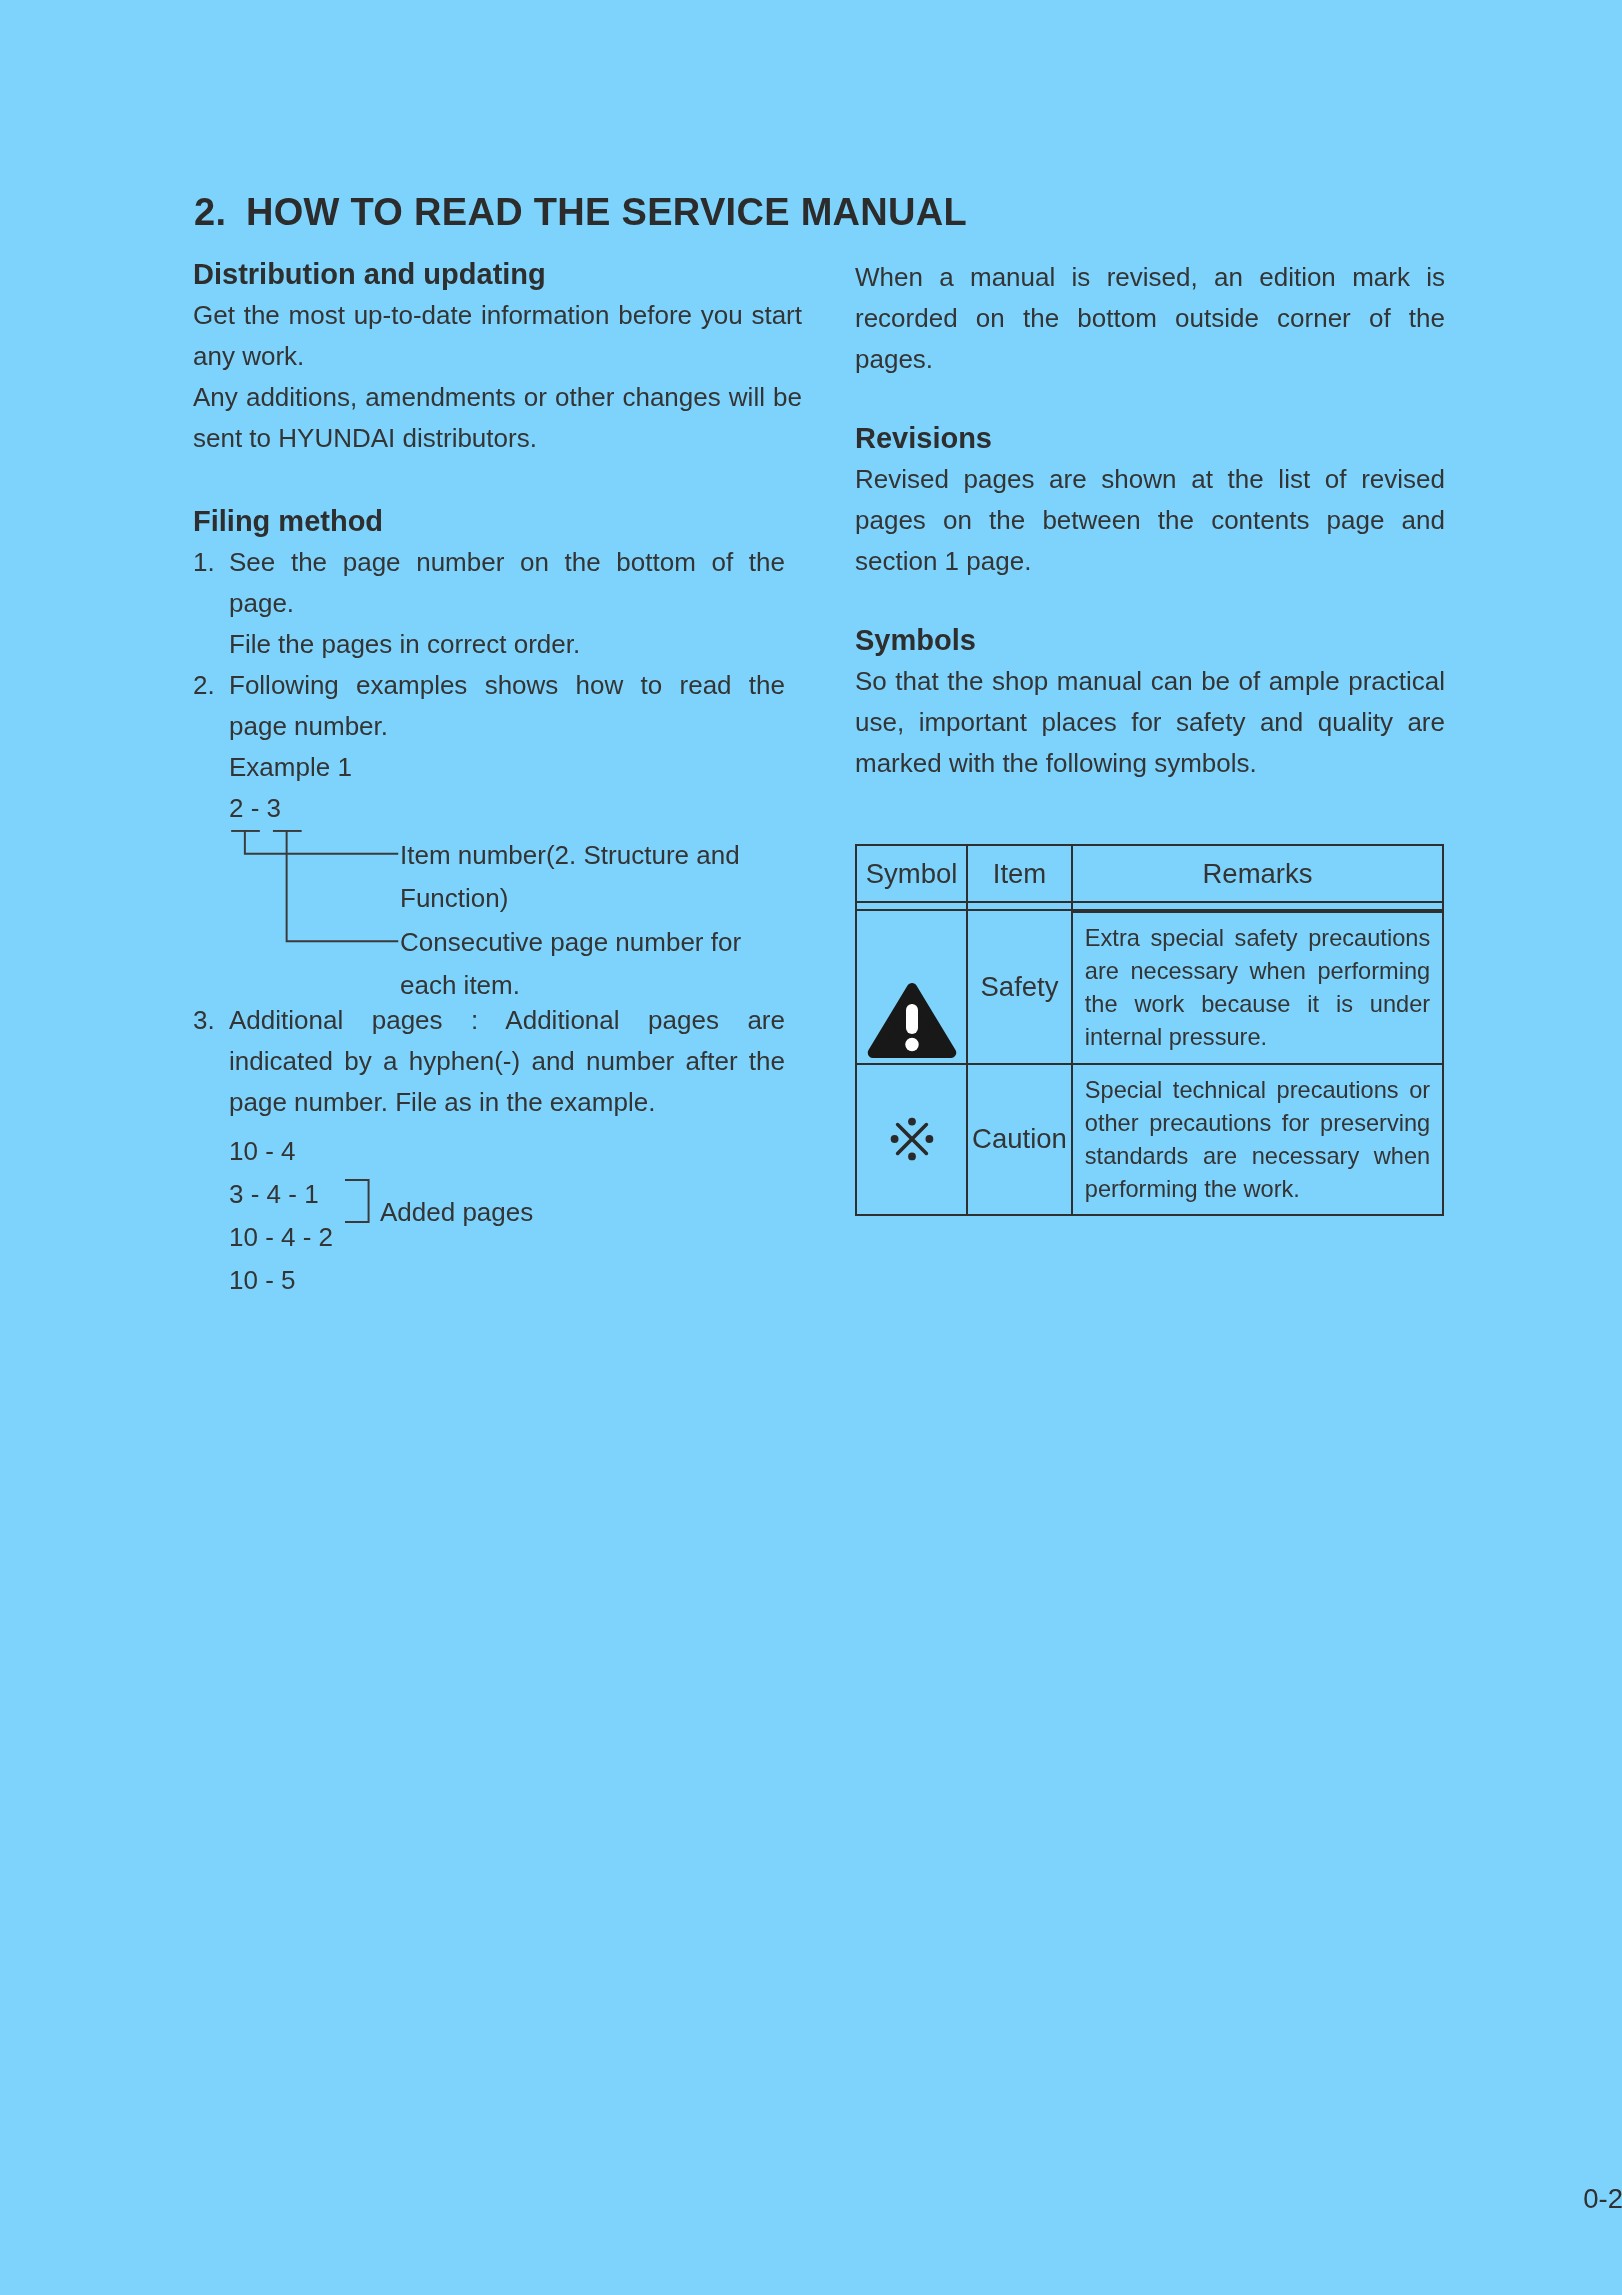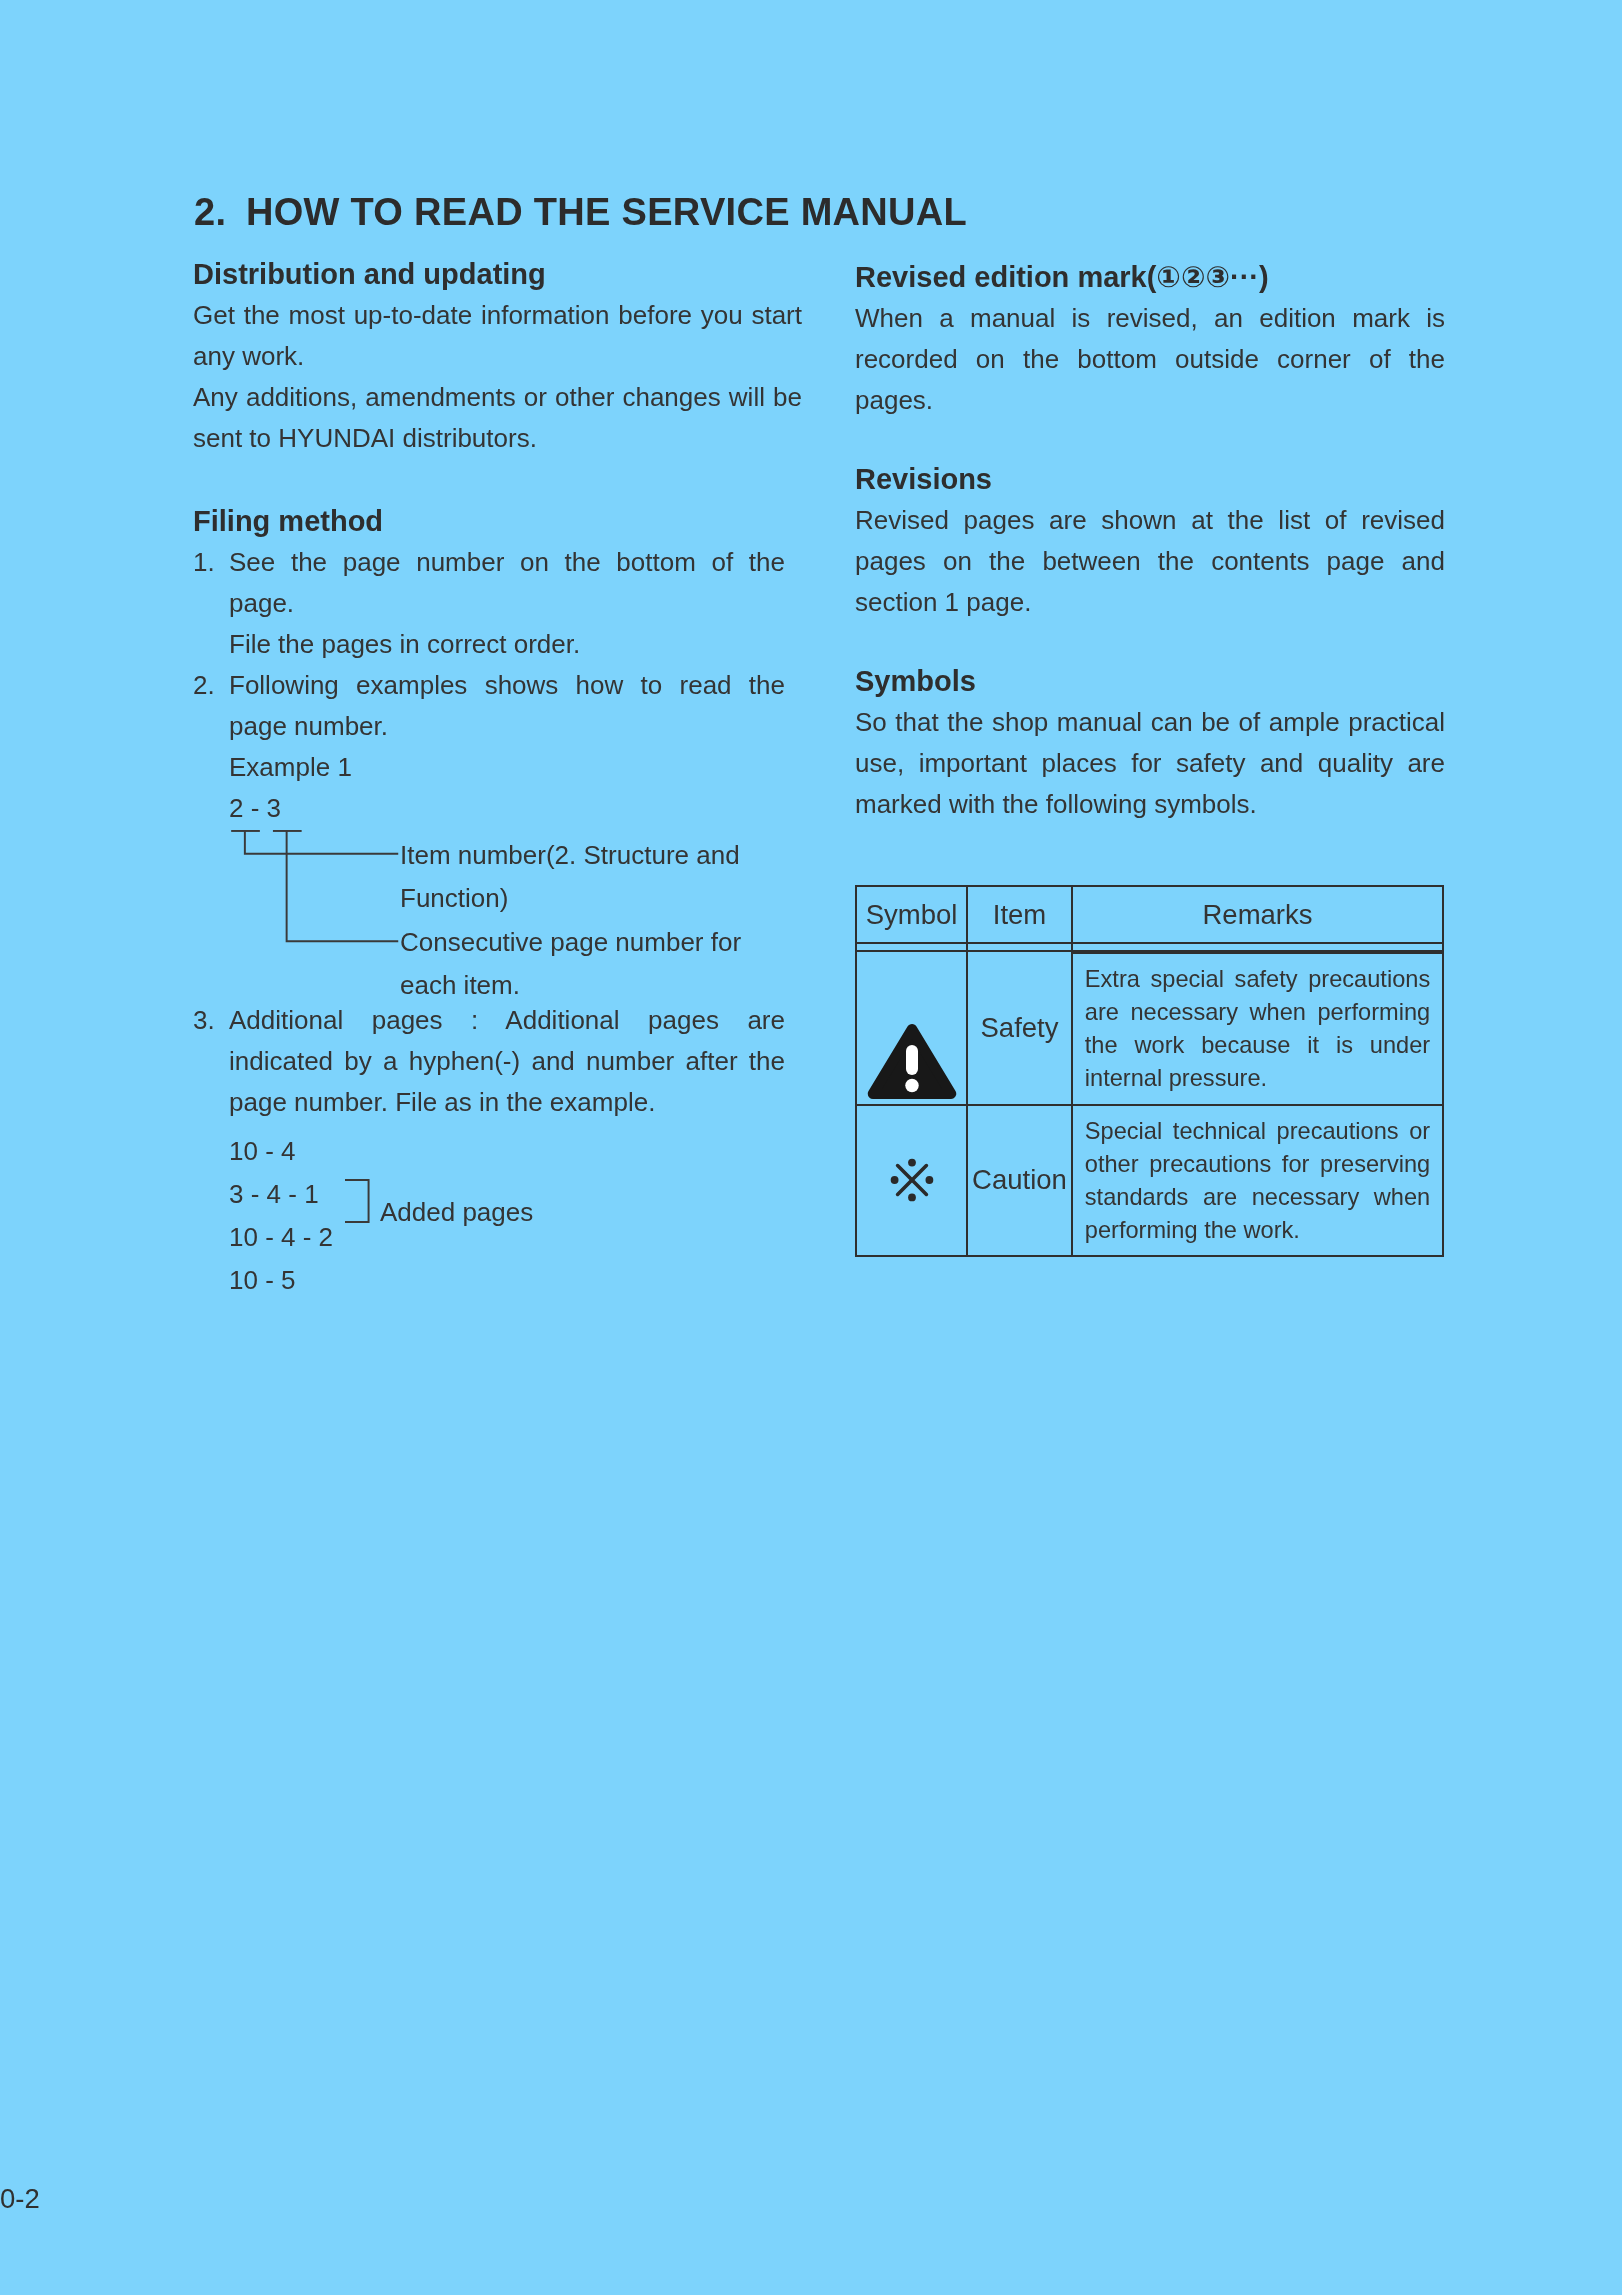--- a/index.html
+++ b/index.html
@@ -50,21 +50,21 @@
   .thead .cell { height:55px; display:flex; align-items:center; justify-content:center; font-size:27.5px; }
   .tgap { height:5.9px; border-bottom:2px solid #2f2f2f; }
   .tgap div { height:5.9px; }
   .tsafety { border-bottom:2px solid #2f2f2f; }
   .symcell { display:flex; align-items:center; justify-content:center; }
   .symcell.up { align-items:flex-start; padding-top:67px; }
   .itmcell { display:flex; align-items:center; justify-content:center; font-size:27.5px; }
   .rcell { padding:9.2px 11.8px 8.5px 11.8px; font-size:23.6px; line-height:33px; text-align:justify; }
   .rsplit { border-top:2px solid #2f2f2f; }
 
-  .footer { position:absolute; left:0; top:2183px; width:1623px; text-align:left; font-size:27.5px; color:#303030; }
+  .footer { position:absolute; left:0; top:2183px; width:1623px; text-align:right; font-size:27.5px; color:#303030; }
 </style>
 </head>
 <body>
 
 <div class="page">
 
   <div class="title">
     <span class="num">2.</span><span>HOW TO READ THE SERVICE MANUAL</span>
   </div>
 
@@ -116,21 +116,20 @@
             <path d="M0,6 H36 V70 H0"></path>
           </g>
         </svg>
         <div class="added">Added pages</div>
       </div>
     </div>
   </div>
 
   <div class="col-right">
 
-    <div class="h">Revised edition mark(①②③···)</div>
     <div class="p">When a manual is revised, an edition mark is recorded on the bottom outside corner of the pages.</div>
 
     <div class="h mt-gap2">Revisions</div>
     <div class="p">Revised pages are shown at the list of revised pages on the between the contents page and section 1 page.</div>
 
     <div class="h mt-gap2">Symbols</div>
     <div class="p">So that the shop manual can be of ample practical use, important places for safety and quality are marked with the following symbols.</div>
 
     <div class="tbl">
 

